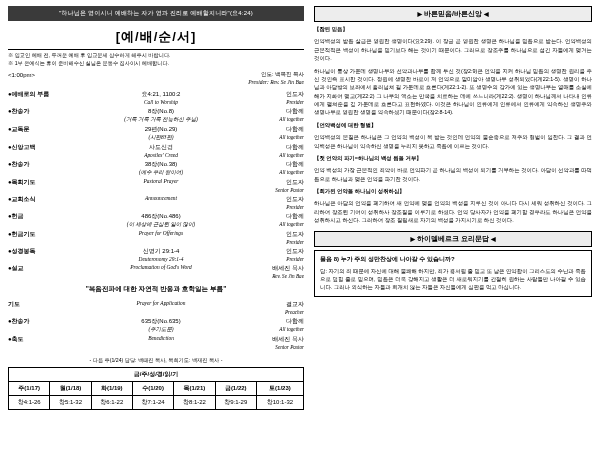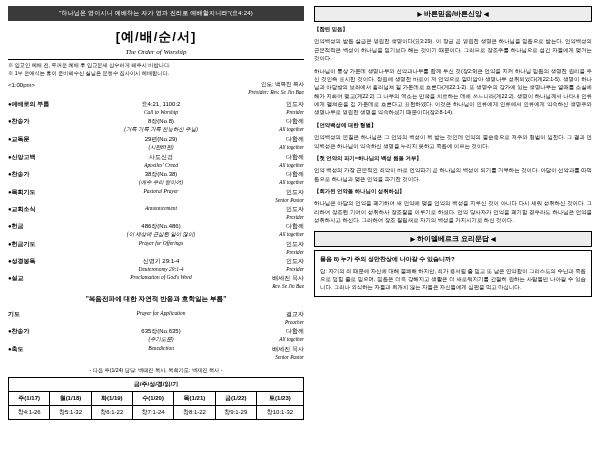--- a/index.html
+++ b/index.html
@@ -79,21 +79,20 @@
 
 <div class="page">
   <div class="cols">
 
     <div class="col-left">
 
       <div class="banner">"하나님은 영이시니 예배하는 자가 영과 진리로 예배할지니라"(요4:24)</div>
 
       <div class="title-box">
         <div class="title-ko">[예/배/순/서]</div>
-        <div class="title-en">The Order of Worship</div>
       </div>
       <div class="rule"></div>
 
       <div class="note">
         <div>※ 입교인 예배 전, 두꺼운 예배 후 입교문세 삼수하게 해주시 바랍니다.</div>
         <div>※ 1부 온예식는 휴이 준비해수신 실님은 문통수 집사이시 예배합니다.</div>
       </div>
 
       <div class="time-line">&lt;1:00pm&gt;</div>
       <div class="presider">

